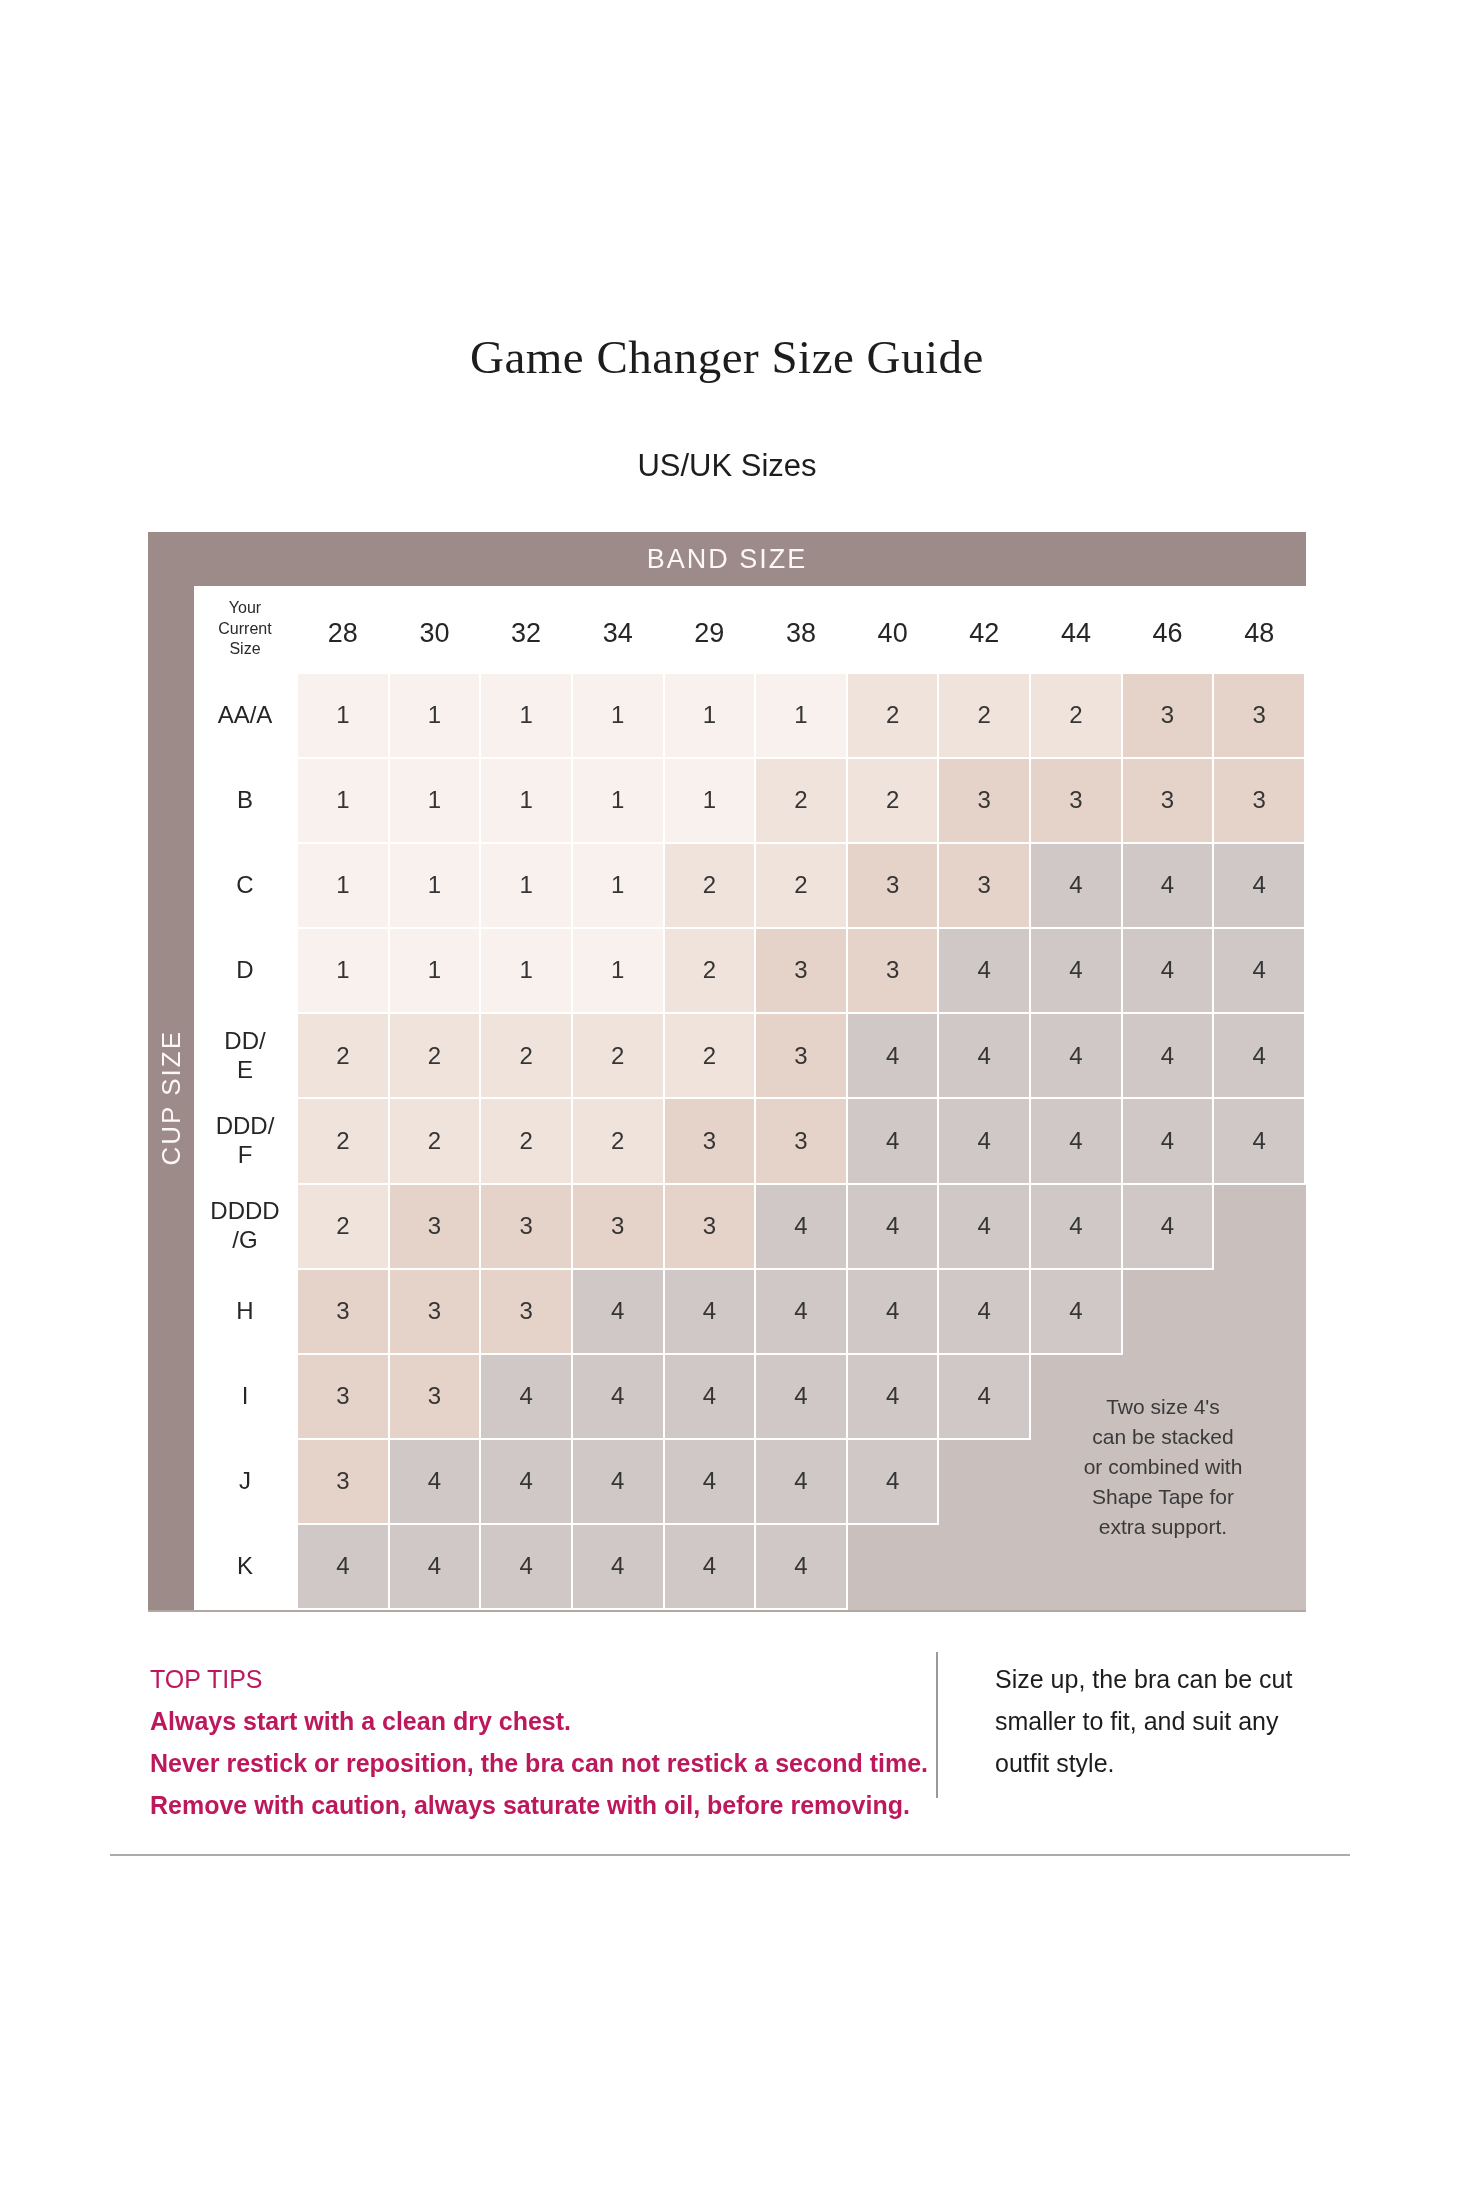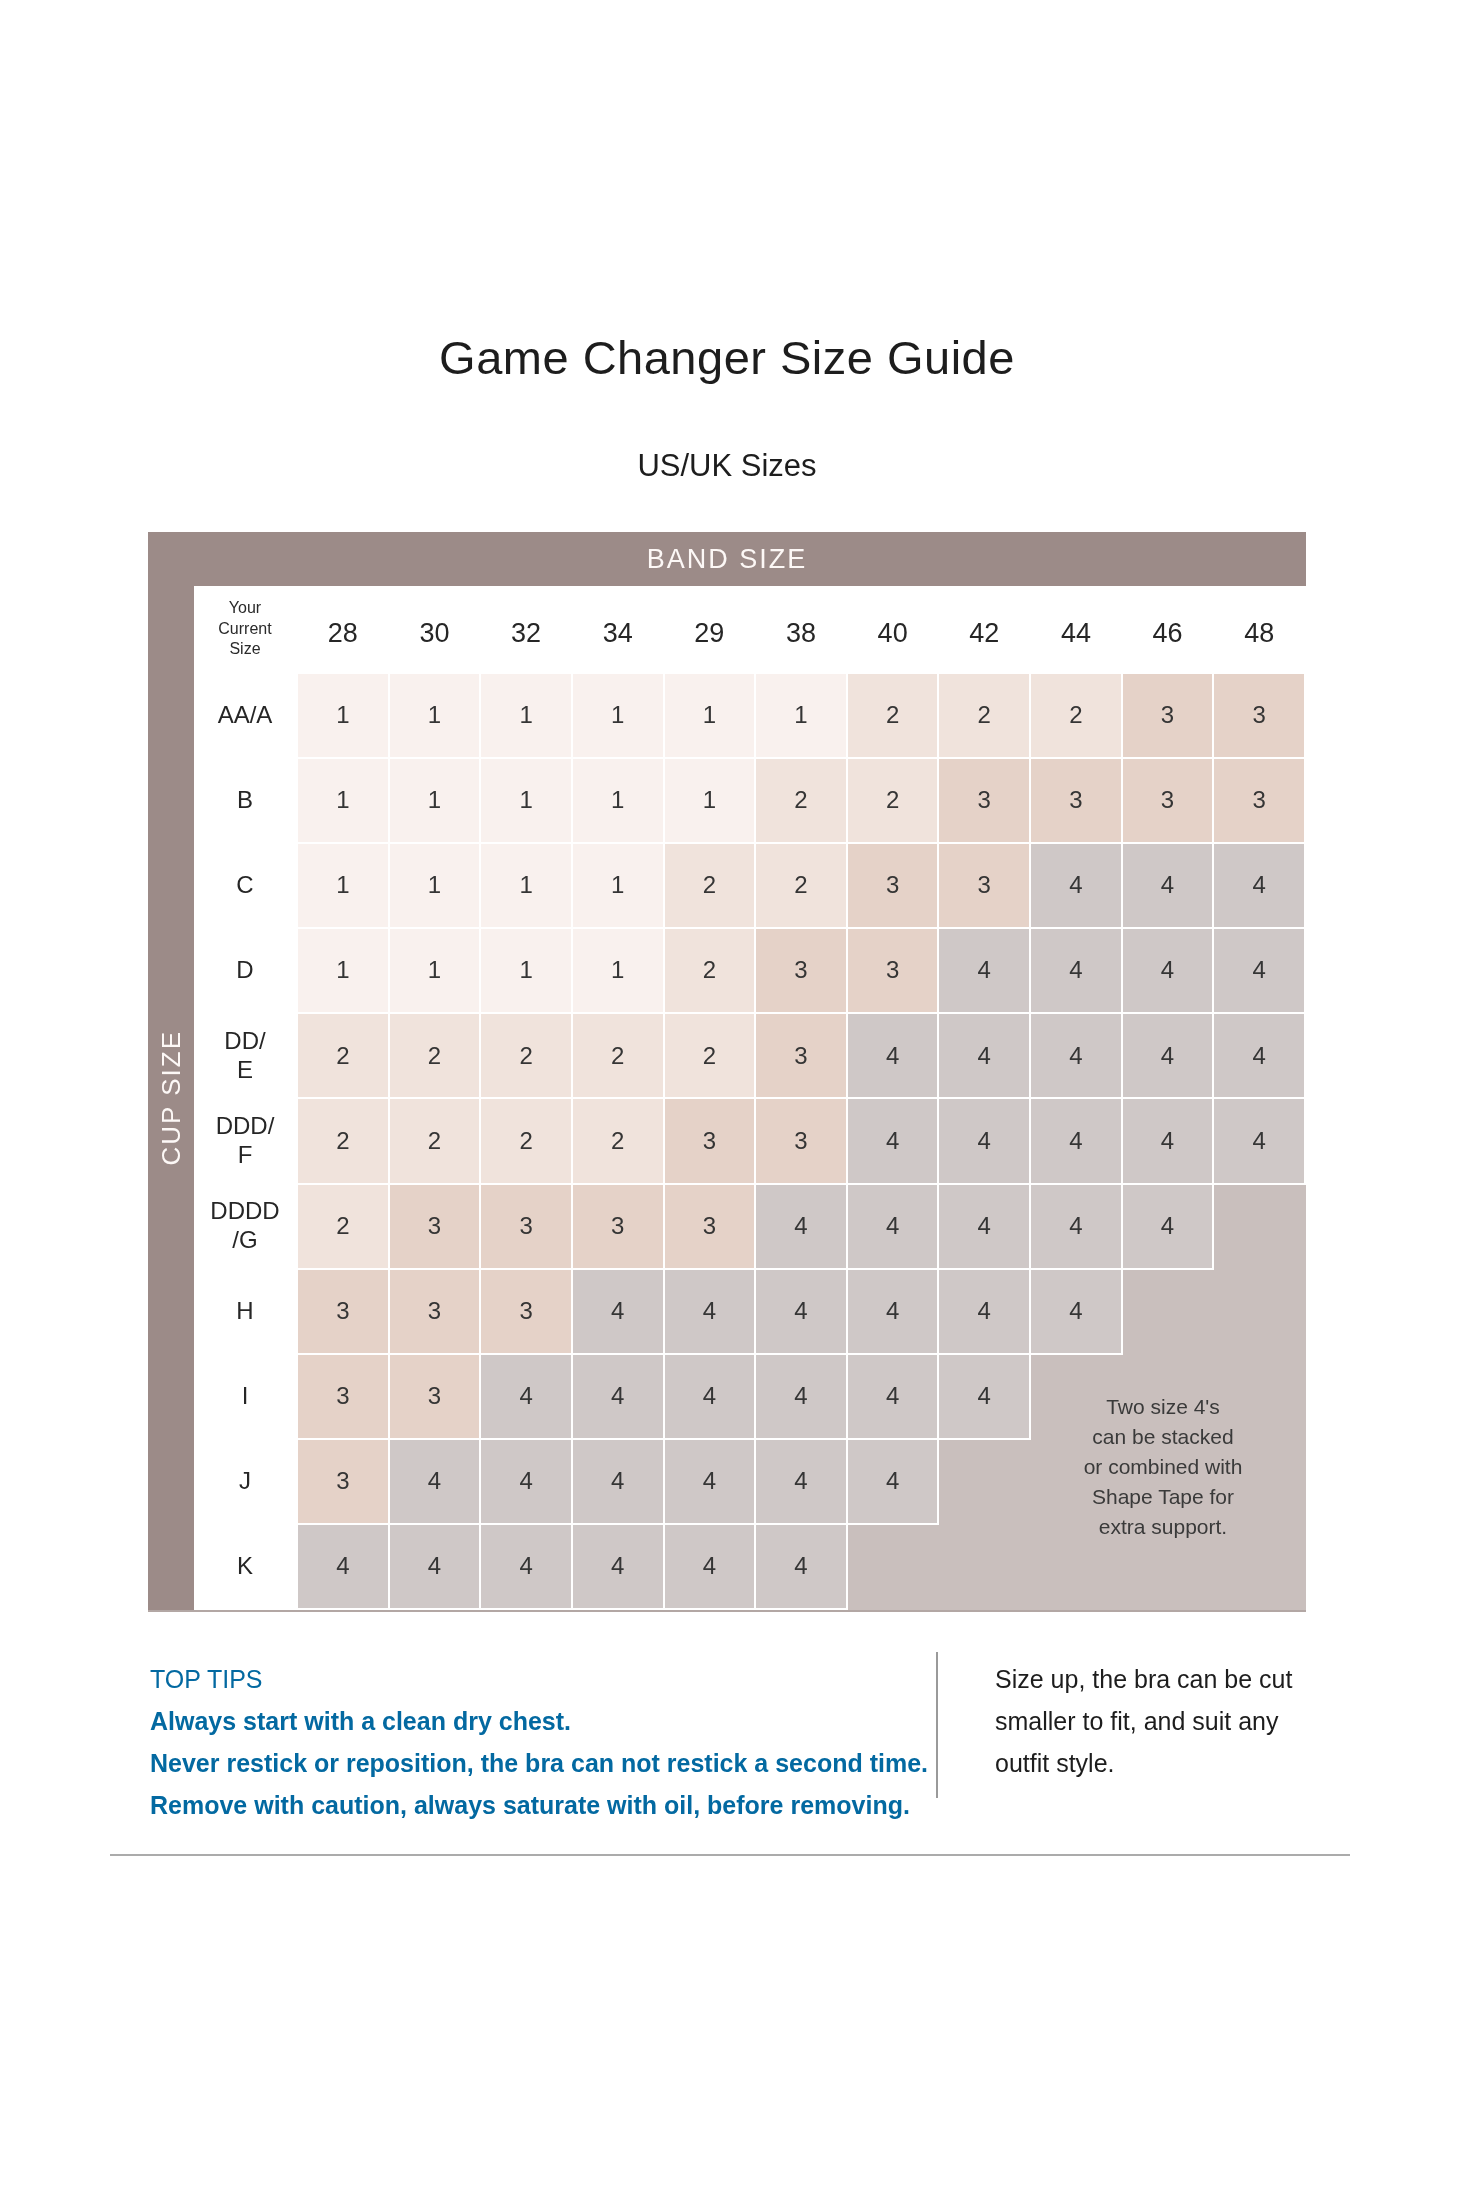--- a/index.html
+++ b/index.html
@@ -2,21 +2,21 @@
 <html style="--mauve: #9c8b88; --empty: #c9bfbd;"><head>
 <meta charset="utf-8">
 <style>
   html,body{margin:0;padding:0;}
   .page{
     position:relative; width:1460px; height:2190px; background:#ffffff;
     font-family:"Liberation Sans", sans-serif; color:#1d1d1d; overflow:hidden;
   }
   .title{
     position:absolute; top:330px; left:0; width:1454px; text-align:center;
-    font-size:47px; font-weight:400; letter-spacing:0.5px;
+    font-size:47px; font-weight:400; letter-spacing:0.5px;font-family:Liberation Serif, serif;
   }
   .subtitle{
     position:absolute; top:448px; left:0; width:1454px; text-align:center;
     font-size:31px; font-weight:400;
   }
   .chart{
     position:absolute; left:148px; top:532px; width:1158px; height:1078px;
     border-bottom:2px solid #b3a7a4;
   }
   .band-bar{
@@ -45,21 +45,21 @@
   }
   .cell.corner{ font-size:16px; color:#2a2a2a; line-height:1.3; }
   .cell.colhead{ font-size:27px; color:#262626; background:#ffffff;margin-top:8px; }
   .cell.rowhead{ font-size:24px; color:#262626; background:#ffffff; }
   .cell.empty{ background:var(--empty); border-color:var(--empty); }
   .note{
     position:absolute; left:878px; top:860px; width:274px;
     text-align:center; font-size:21px; line-height:30px; font-weight:400;
     color:#3a3a3a; white-space:pre-line;
   }
-  .tips{ position:absolute; left:150px; top:1658px; font-size:25px; color:#0369a1; }
+  .tips{ position:absolute; left:150px; top:1658px; font-size:25px; color:#be185d; }
   .tips .tips-heading{ line-height:42px; }
   .tips .tip-line{ line-height:42px;font-weight:bold; }
   .divider-v{ position:absolute; left:936px; top:1652px; width:2px; height:146px; background:#9a9a9a; }
   .between{ position:absolute; left:995px; top:1658px; width:332px; font-size:25px; line-height:42px; color:#1d1d1d; }
   .rule{ position:absolute; left:110px; top:1854px; width:1240px; height:2px; background:#ababab; }
 </style>
 </head>
 <body>
 
 <div class="page">

